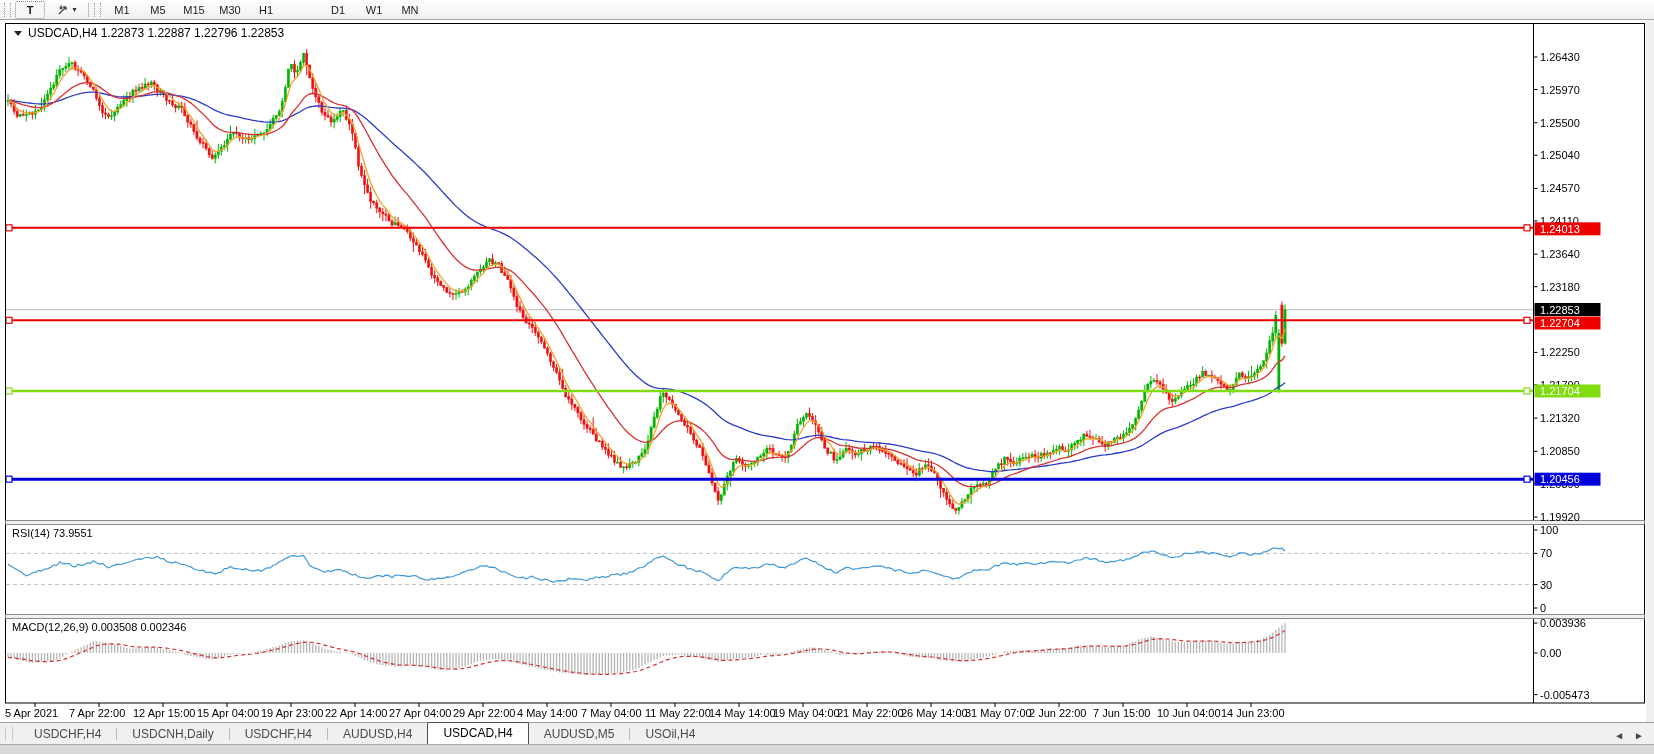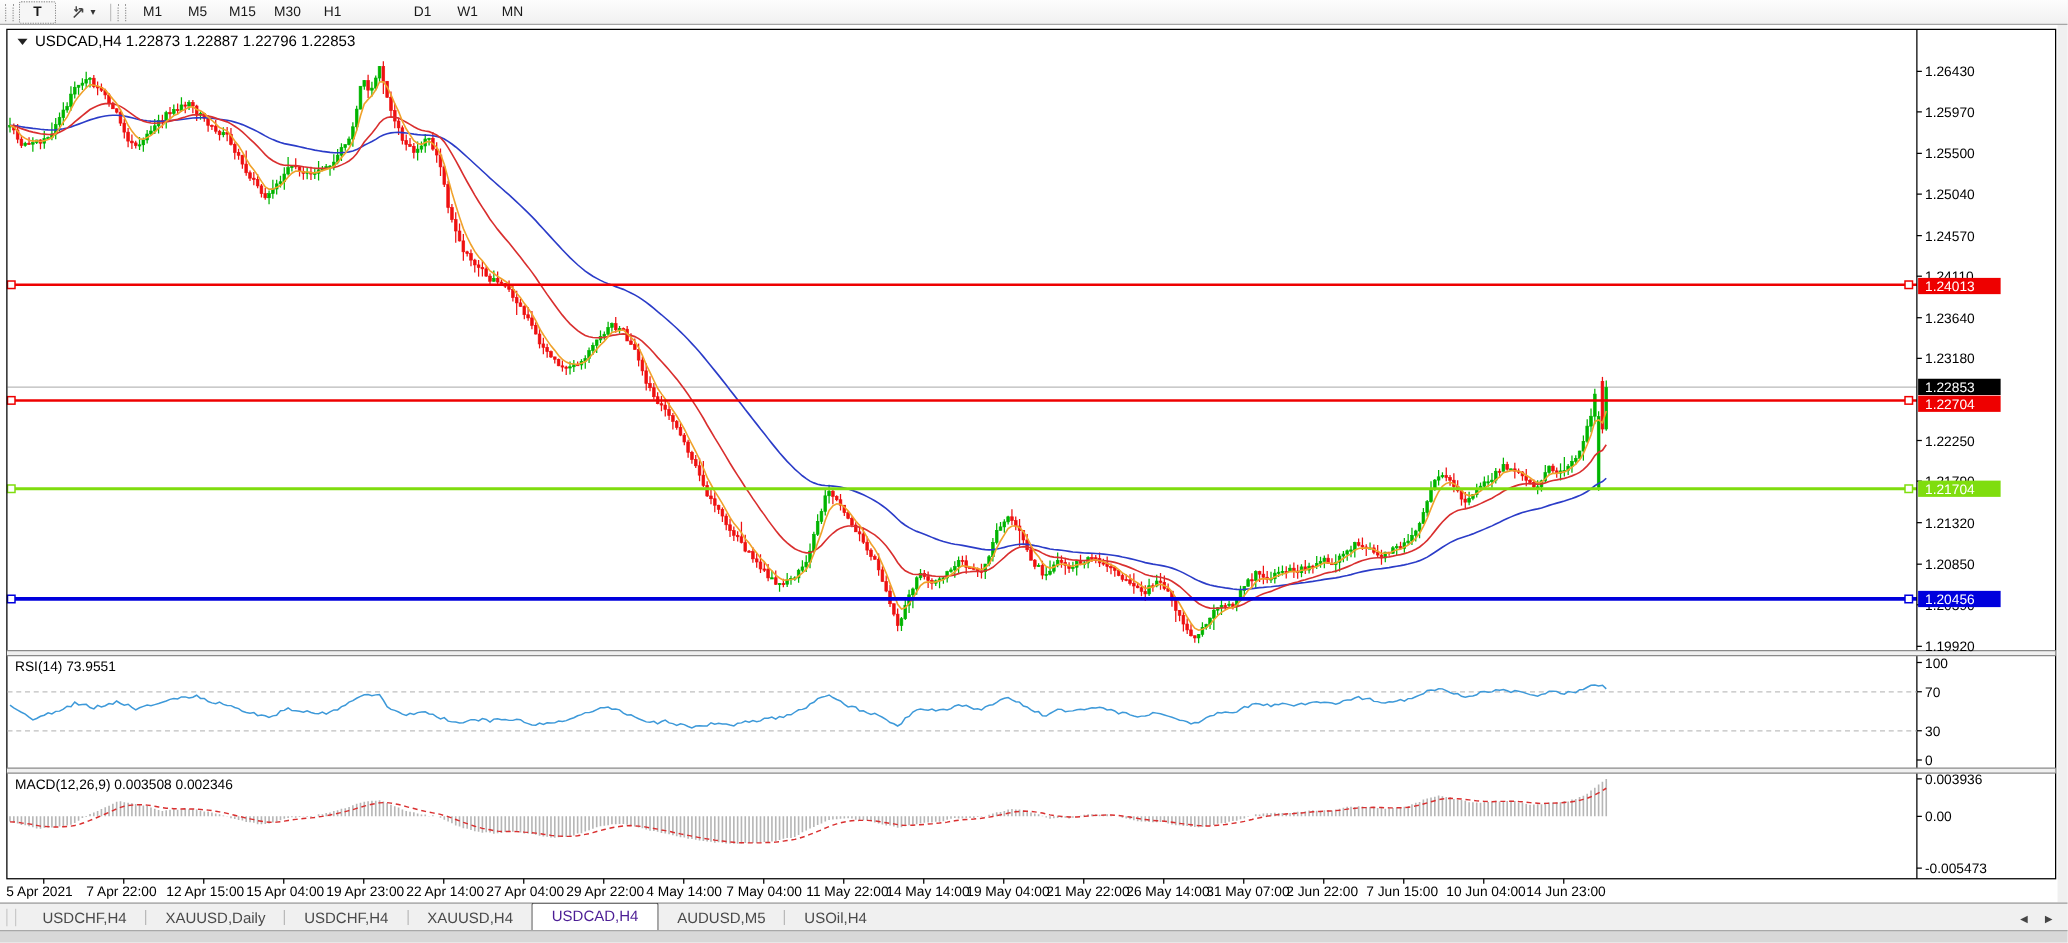--- a/index.html
+++ b/index.html
@@ -35,21 +35,21 @@
     position:absolute;left:0;top:722px;width:1654px;height:22px;
     background:#f0f0f0;border-top:1px solid #9c9c9c;box-sizing:border-box;
     display:flex;align-items:flex-end;font-size:12px;color:#4a4a4a;
   }
   .tabbar-grip{width:6px;height:14px;margin:0 6px 3px 5px;border-left:1px solid #c9c9c9;border-right:1px solid #c9c9c9;}
   .tab{
     height:19px;line-height:19px;padding:0 15px;white-space:nowrap;cursor:default;
   }
   .tab.active{
     background:#ffffff;border:1px solid #4d4d4d;border-bottom:none;height:21px;line-height:21px;
-    color:#4c1d95;border-radius:2px 2px 0 0;
+    color:#000000;border-radius:2px 2px 0 0;
   }
   .tab-sep{width:1px;height:12px;background:#b9b9b9;margin-bottom:4px;}
   .tab-arrows{margin-left:auto;margin-right:10px;margin-bottom:3px;display:flex;gap:10px;color:#444;font-size:10px;}
   .tab-arrow{cursor:default;}
   .bottomstrip{
     position:absolute;left:0;top:744px;width:1654px;height:10px;
     background:#d8d8d8;border-top:1px solid #a8a8a8;box-sizing:border-box;
   }
 </style>
 </head>
@@ -1512,25 +1512,25 @@
       <line x1="1251" y1="703" x2="1251" y2="707" stroke="#000"></line>
       <text x="1221" y="717">14 Jun 23:00</text>
     </g>
   </svg>
 
 <div class="tabbar">
   <div class="tabbar-grip"></div>
   <div id="tab-items" style="display:flex;align-items:flex-end;justify-content:space-between;">
       <div class="tab">USDCHF,H4</div>
       <div class="tab-sep"></div>
-      <div class="tab">XAUUSD,Daily</div>
+      <div class="tab">USDCNH,Daily</div>
       <div class="tab-sep"></div>
       <div class="tab">USDCHF,H4</div>
       <div class="tab-sep"></div>
-      <div class="tab">XAUUSD,H4</div>
+      <div class="tab">AUDUSD,H4</div>
       <div class="tab active">USDCAD,H4</div>
       <div class="tab">AUDUSD,M5</div>
       <div class="tab-sep"></div>
       <div class="tab">USOil,H4</div>
     </div>
   <div class="tab-arrows">
     <span class="tab-arrow">◄</span>
     <span class="tab-arrow">►</span>
   </div>
 </div>

